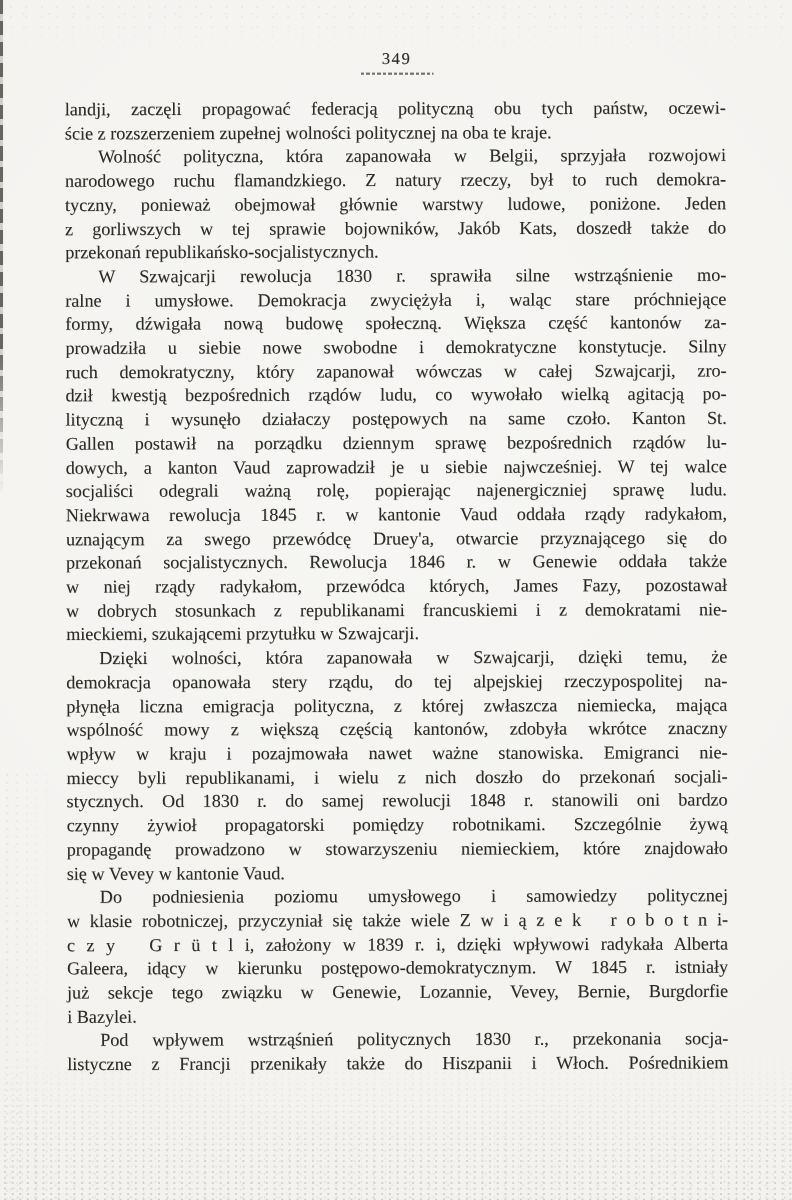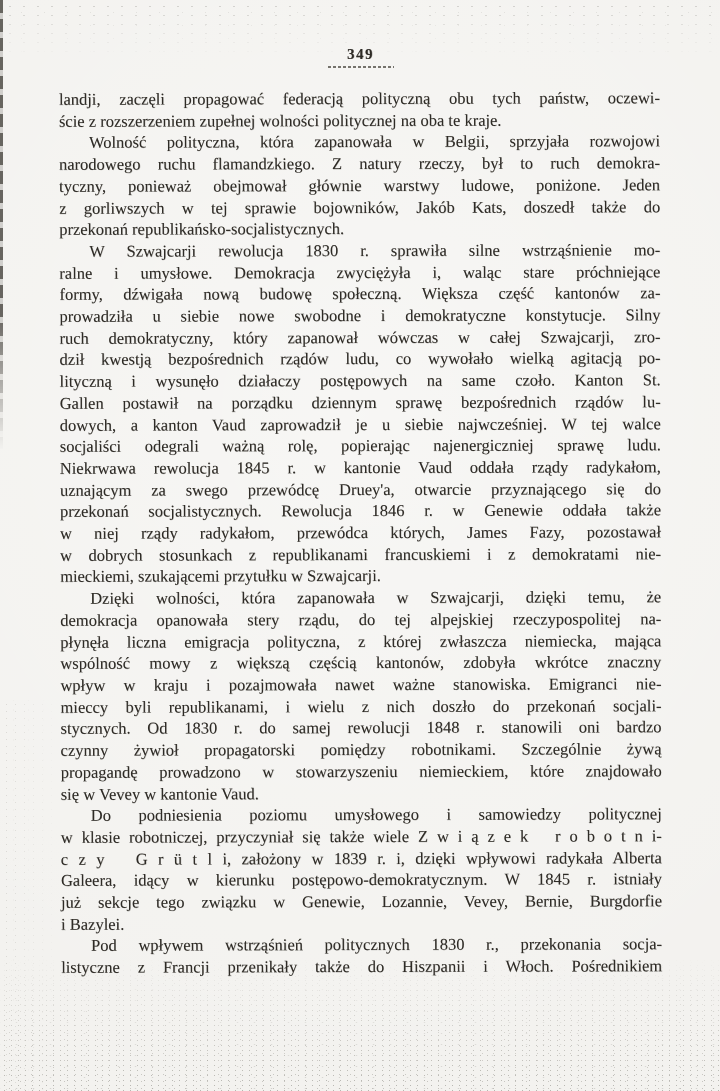--- a/index.html
+++ b/index.html
@@ -62,21 +62,21 @@
     -webkit-mask-image:linear-gradient(to right,rgba(0,0,0,.9),transparent);
     mask-image:linear-gradient(to right,rgba(0,0,0,.9),transparent);
     opacity:.45;
   }
   
   .page-head{
     position:absolute;top:46px;left:60px;width:601px;
     text-align:center;color:var(--ink);
   }
   .page-number{
-    font-size:15px;font-weight:bold;letter-spacing:1.5px;
+    font-size:15px;font-weight:normal;letter-spacing:1.5px;
     text-shadow:.4px .4px 0 rgba(46,43,38,.4);
   }
   .page-number-rule{
     width:66px;height:2px;margin:3px auto 0;
     background:repeating-linear-gradient(90deg,#4a473f 0 3px, transparent 3px 5px);
     opacity:.75;
   }
   
   .text-block{
     position:absolute;left:60px;top:88px;width:601px;

